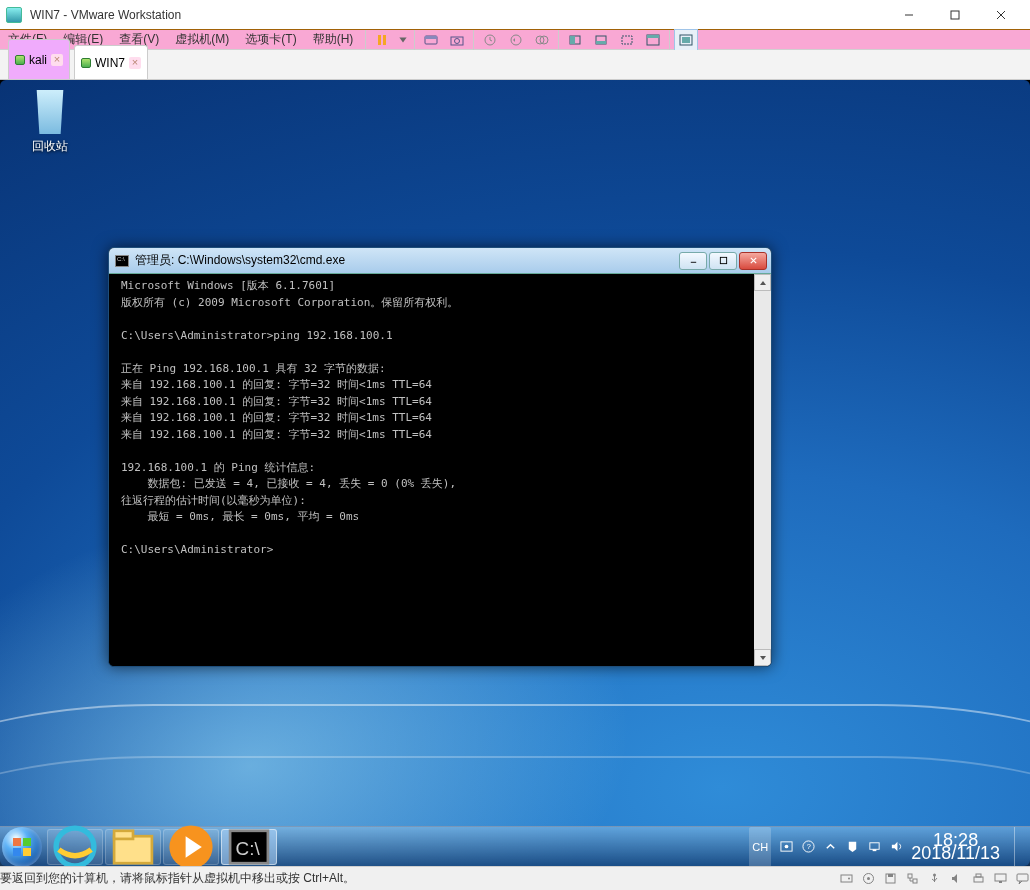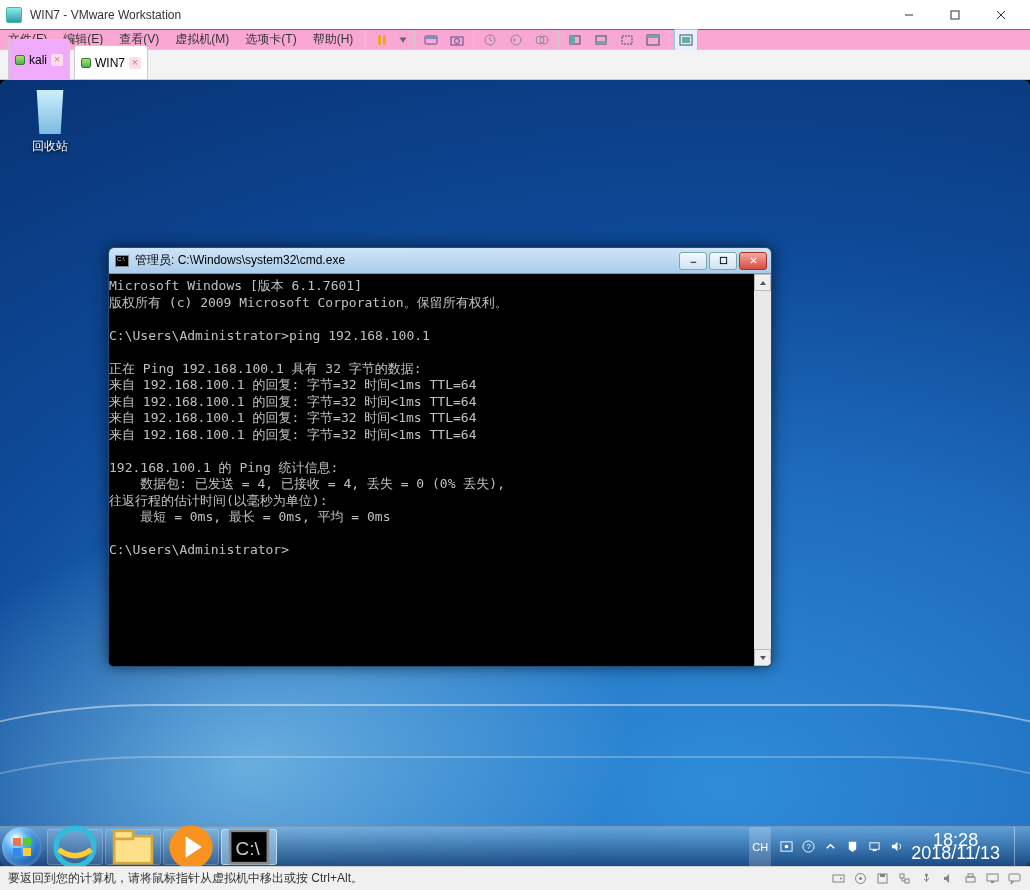--- a/index.html
+++ b/index.html
@@ -41,21 +41,21 @@
 .cmd-window { position: absolute; top: 142px; left: 108px; width: 664px; background:#000; border: 1px solid #1e4e7b; box-shadow: 0 0 15px rgba(0,0,0,0.6); border-radius: 6px; overflow:hidden;margin-top:25px;}
 .cmd-titlebar { height: 26px; background: linear-gradient(#cfe5f7,#a9cceb); display:flex; align-items:center; padding: 0 4px 0 6px; border-bottom:1px solid #6a9; }
 .cmd-titlebar .cmd-icon { width: 14px; height: 12px; background:#000; border:1px solid #888; margin-right:6px; position:relative;}
 .cmd-titlebar .cmd-icon::before { content:"C:\\"; color:#ccc; font-size:6px; position:absolute; top:0; left:1px;}
 .cmd-titlebar .t { font-size: 12px; color:#000; flex:1; white-space:nowrap;}
 .cmd-ctrl { display:flex; gap:2px;}
 .cmd-btn { width:28px; height:18px; border-radius:3px; display:flex; align-items:center; justify-content:center; border:1px solid #7aa; background:linear-gradient(#f3f9ff,#cfe3f3);}
 .cmd-btn.close { background:linear-gradient(#f5a9a0,#d84a3e); border-color:#a73129;}
 .cmd-btn svg { width:9px; height:9px;}
 .cmd-body { background:#000; height: 392px; display:flex;}
-.cmd-text { flex:1; padding: 4px 0; color:#c0c0c0; font-family: "NSimSun","SimSun","Consolas",monospace; font-size: 13px; line-height: 16.5px; white-space: pre; overflow:hidden;}
+.cmd-text { flex:1; padding: 4px 12px; color:#c0c0c0; font-family: "NSimSun","SimSun","Consolas",monospace; font-size: 11px; line-height: 16.5px; white-space: pre; overflow:hidden;}
 .cmd-scroll { width:17px; background:#efefef; display:flex; flex-direction:column;}
 .cmd-scroll .arr { height:17px; background:#efefef; display:flex; align-items:center; justify-content:center; border:1px solid #bcbcbc;}
 .cmd-scroll .track { flex:1; background:#e9e9e9;}
 .cmd-scroll .arr svg { width:8px; height:8px; fill:#555;}
 
 .taskbar { position:absolute; bottom:0; left:0; right:0; height:40px; background: linear-gradient(rgba(140,190,230,0.55), rgba(20,60,110,0.75)); border-top:1px solid rgba(255,255,255,0.4); display:flex; align-items:center; padding: 0 2px;}
 .start-orb { width:40px; height:40px; border-radius:50%; background: radial-gradient(circle at 35% 30%, #fff 0%, #d6f0ff 8%, #58b0f8 30%, #0a4b9c 80%); display:flex; align-items:center; justify-content:center; margin-right:4px; box-shadow: 0 0 6px rgba(255,255,255,0.5) inset;}
 .start-orb .flag { width:18px; height:18px; position:relative;}
 .start-orb .flag span { position:absolute; width:8px; height:8px;}
 .start-orb .flag .r{background:#e74; top:0; left:0;}
@@ -64,21 +64,21 @@
 .start-orb .flag .y{background:#fc3; bottom:0; right:0;}
 .task-btn { width:56px; height:36px; margin:0 1px; border-radius:3px; background:rgba(255,255,255,0.1); display:flex; align-items:center; justify-content:center; border:1px solid rgba(255,255,255,0.2);}
 .task-btn.running { background:rgba(180,215,250,0.55); border-color:rgba(255,255,255,0.5);}
 .tray { margin-left:auto; display:flex; align-items:center; gap:8px; padding-right:4px; color:#fff; font-size:11px;}
 .tray .ime { background:rgba(255,255,255,0.2); padding:14px 3px; border-radius:2px; font-size:11px;}
 .tray .clock { text-align:center; line-height:13px; font-size:18px;}
 .tray .ico { width:14px; height:14px; display:flex; align-items:center; justify-content:center;}
 .tray .ico svg { width:13px; height:13px; fill:#fff;}
 .showdesk { width:10px; height:40px; border-left:1px solid rgba(255,255,255,0.4); margin-left:6px;}
 
-.vmw-status { height:24px; background:#f0f0f0; border-top:1px solid #d0d0d0; display:flex; align-items:center; font-size:12px; color:#333; padding: 0 8px;}
+.vmw-status { height:24px; background:#f0f0f0; border-top:1px solid #d0d0d0; display:flex; align-items:center; font-size:12px; color:#333; padding: 0 0;}
 .vmw-status .msg { flex:1;}
 .vmw-status .dev { display:flex; gap:6px;}
 .vmw-status .dev .d { width:16px; height:16px; display:flex; align-items:center; justify-content:center; opacity:.7;}
 .vmw-status .dev .d svg { width:13px; height:13px; fill:#555;}
 </style>
 </head>
 <body>
 
 <div class="outer-titlebar">
   <div class="app-icon"></div>

